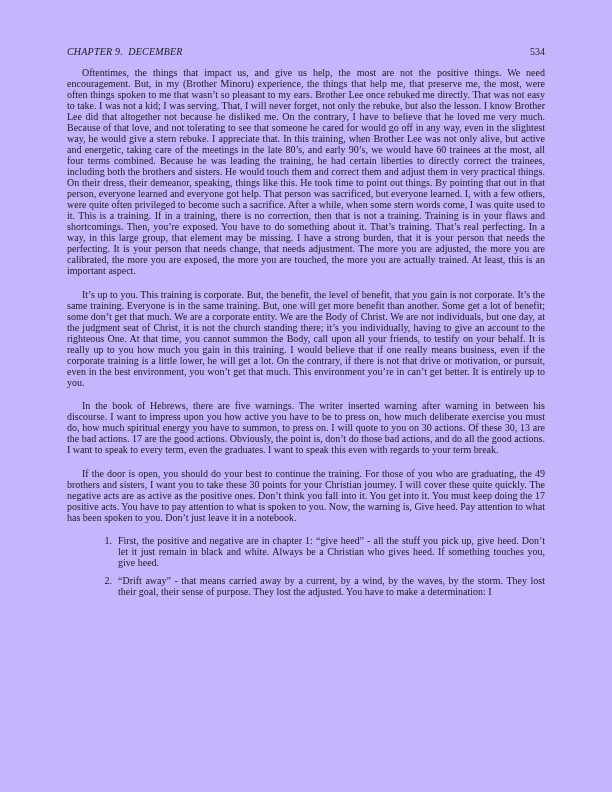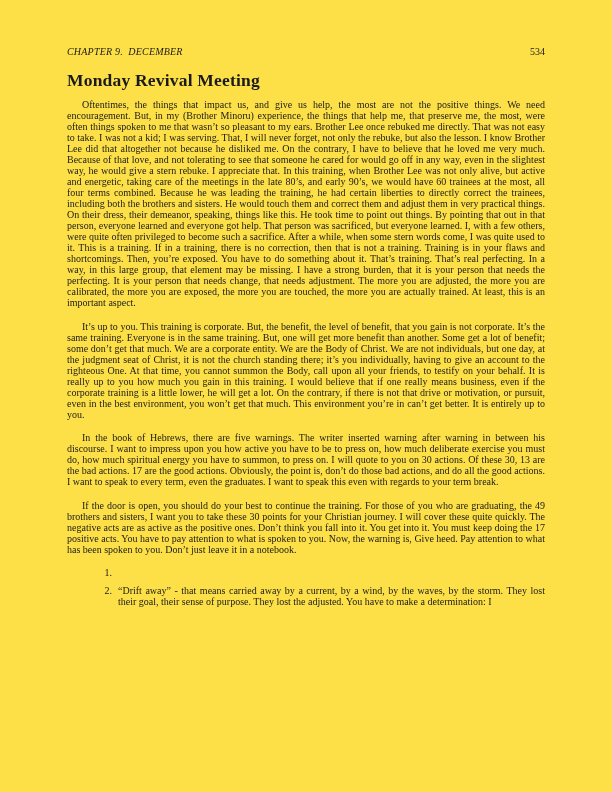--- a/index.html
+++ b/index.html
@@ -4,21 +4,21 @@
 <style>
   html, body {
     margin: 0;
     padding: 0;
     background: #ffffff;
   }
   .page {
     position: relative;
     width: 612px;
     height: 792px;
-    background: #fde047;
+    background: #c4b5fd;
     color: #1a1a1a;
     font-family: "Liberation Serif", "DejaVu Serif", serif;
     overflow: hidden;
     box-sizing: border-box;
   }
   .running-header {
     display: flex;
     justify-content: space-between;
     align-items: baseline;
     margin: 46px 67px 0 67px;
@@ -71,31 +71,31 @@
 </head>
 <body>
 
 <div class="page">
 
   <div class="running-header">
     <span class="chapter">CHAPTER 9.  DECEMBER</span>
     <span class="pagenum">534</span>
   </div>
 
-  <h1 class="section-title">Monday Revival Meeting</h1>
 
   <div class="content">
     <p>Oftentimes, the things that impact us, and give us help, the most are not the positive things. We need encouragement. But, in my (Brother Minoru) experience, the things that help me, that preserve me, the most, were often things spoken to me that wasn’t so pleasant to my ears. Brother Lee once rebuked me directly. That was not easy to take. I was not a kid; I was serving. That, I will never forget, not only the rebuke, but also the lesson. I know Brother Lee did that altogether not because he disliked me. On the contrary, I have to believe that he loved me very much. Because of that love, and not tolerating to see that someone he cared for would go off in any way, even in the slightest way, he would give a stern rebuke. I appreciate that. In this training, when Brother Lee was not only alive, but active and energetic, taking care of the meetings in the late 80’s, and early 90’s, we would have 60 trainees at the most, all four terms combined. Because he was leading the training, he had certain liberties to directly correct the trainees, including both the brothers and sisters. He would touch them and correct them and adjust them in very practical things. On their dress, their demeanor, speaking, things like this. He took time to point out things. By pointing that out in that person, everyone learned and everyone got help. That person was sacrificed, but everyone learned. I, with a few others, were quite often privileged to become such a sacrifice. After a while, when some stern words come, I was quite used to it. This is a training. If in a training, there is no correction, then that is not a training. Training is in your flaws and shortcomings. Then, you’re exposed. You have to do something about it. That’s training. That’s real perfecting. In a way, in this large group, that element may be missing. I have a strong burden, that it is your person that needs the perfecting. It is your person that needs change, that needs adjustment. The more you are adjusted, the more you are calibrated, the more you are exposed, the more you are touched, the more you are actually trained. At least, this is an important aspect.</p>
     <p>It’s up to you. This training is corporate. But, the benefit, the level of benefit, that you gain is not corporate. It’s the same training. Everyone is in the same training. But, one will get more benefit than another. Some get a lot of benefit; some don’t get that much. We are a corporate entity. We are the Body of Christ. We are not individuals, but one day, at the judgment seat of Christ, it is not the church standing there; it’s you individually, having to give an account to the righteous One. At that time, you cannot summon the Body, call upon all your friends, to testify on your behalf. It is really up to you how much you gain in this training. I would believe that if one really means business, even if the corporate training is a little lower, he will get a lot. On the contrary, if there is not that drive or motivation, or pursuit, even in the best environment, you won’t get that much. This environment you’re in can’t get better. It is entirely up to you.</p>
     <p>In the book of Hebrews, there are five warnings. The writer inserted warning after warning in between his discourse. I want to impress upon you how active you have to be to press on, how much deliberate exercise you must do, how much spiritual energy you have to summon, to press on. I will quote to you on 30 actions. Of these 30, 13 are the bad actions. 17 are the good actions. Obviously, the point is, don’t do those bad actions, and do all the good actions. I want to speak to every term, even the graduates. I want to speak this even with regards to your term break.</p>
     <p>If the door is open, you should do your best to continue the training. For those of you who are graduating, the 49 brothers and sisters, I want you to take these 30 points for your Christian journey. I will cover these quite quickly. The negative acts are as active as the positive ones. Don’t think you fall into it. You get into it. You must keep doing the 17 positive acts. You have to pay attention to what is spoken to you. Now, the warning is, Give heed. Pay attention to what has been spoken to you. Don’t just leave it in a notebook.</p>
 
     <div class="enum-list">
       <div class="enum-item">
         <span class="marker">1.</span>
+        <span class="item-text">First, the positive and negative are in chapter 1: “give heed” - all the stuff you pick up, give heed. Don’t let it just remain in black and white. Always be a Christian who gives heed. If something touches you, give heed.</span>
       </div>
       <div class="enum-item">
         <span class="marker">2.</span>
         <span class="item-text">“Drift away” - that means carried away by a current, by a wind, by the waves, by the storm. They lost their goal, their sense of purpose. They lost the adjusted. You have to make a determination: I</span>
       </div>
     </div>
   </div>
 
 </div>
 

